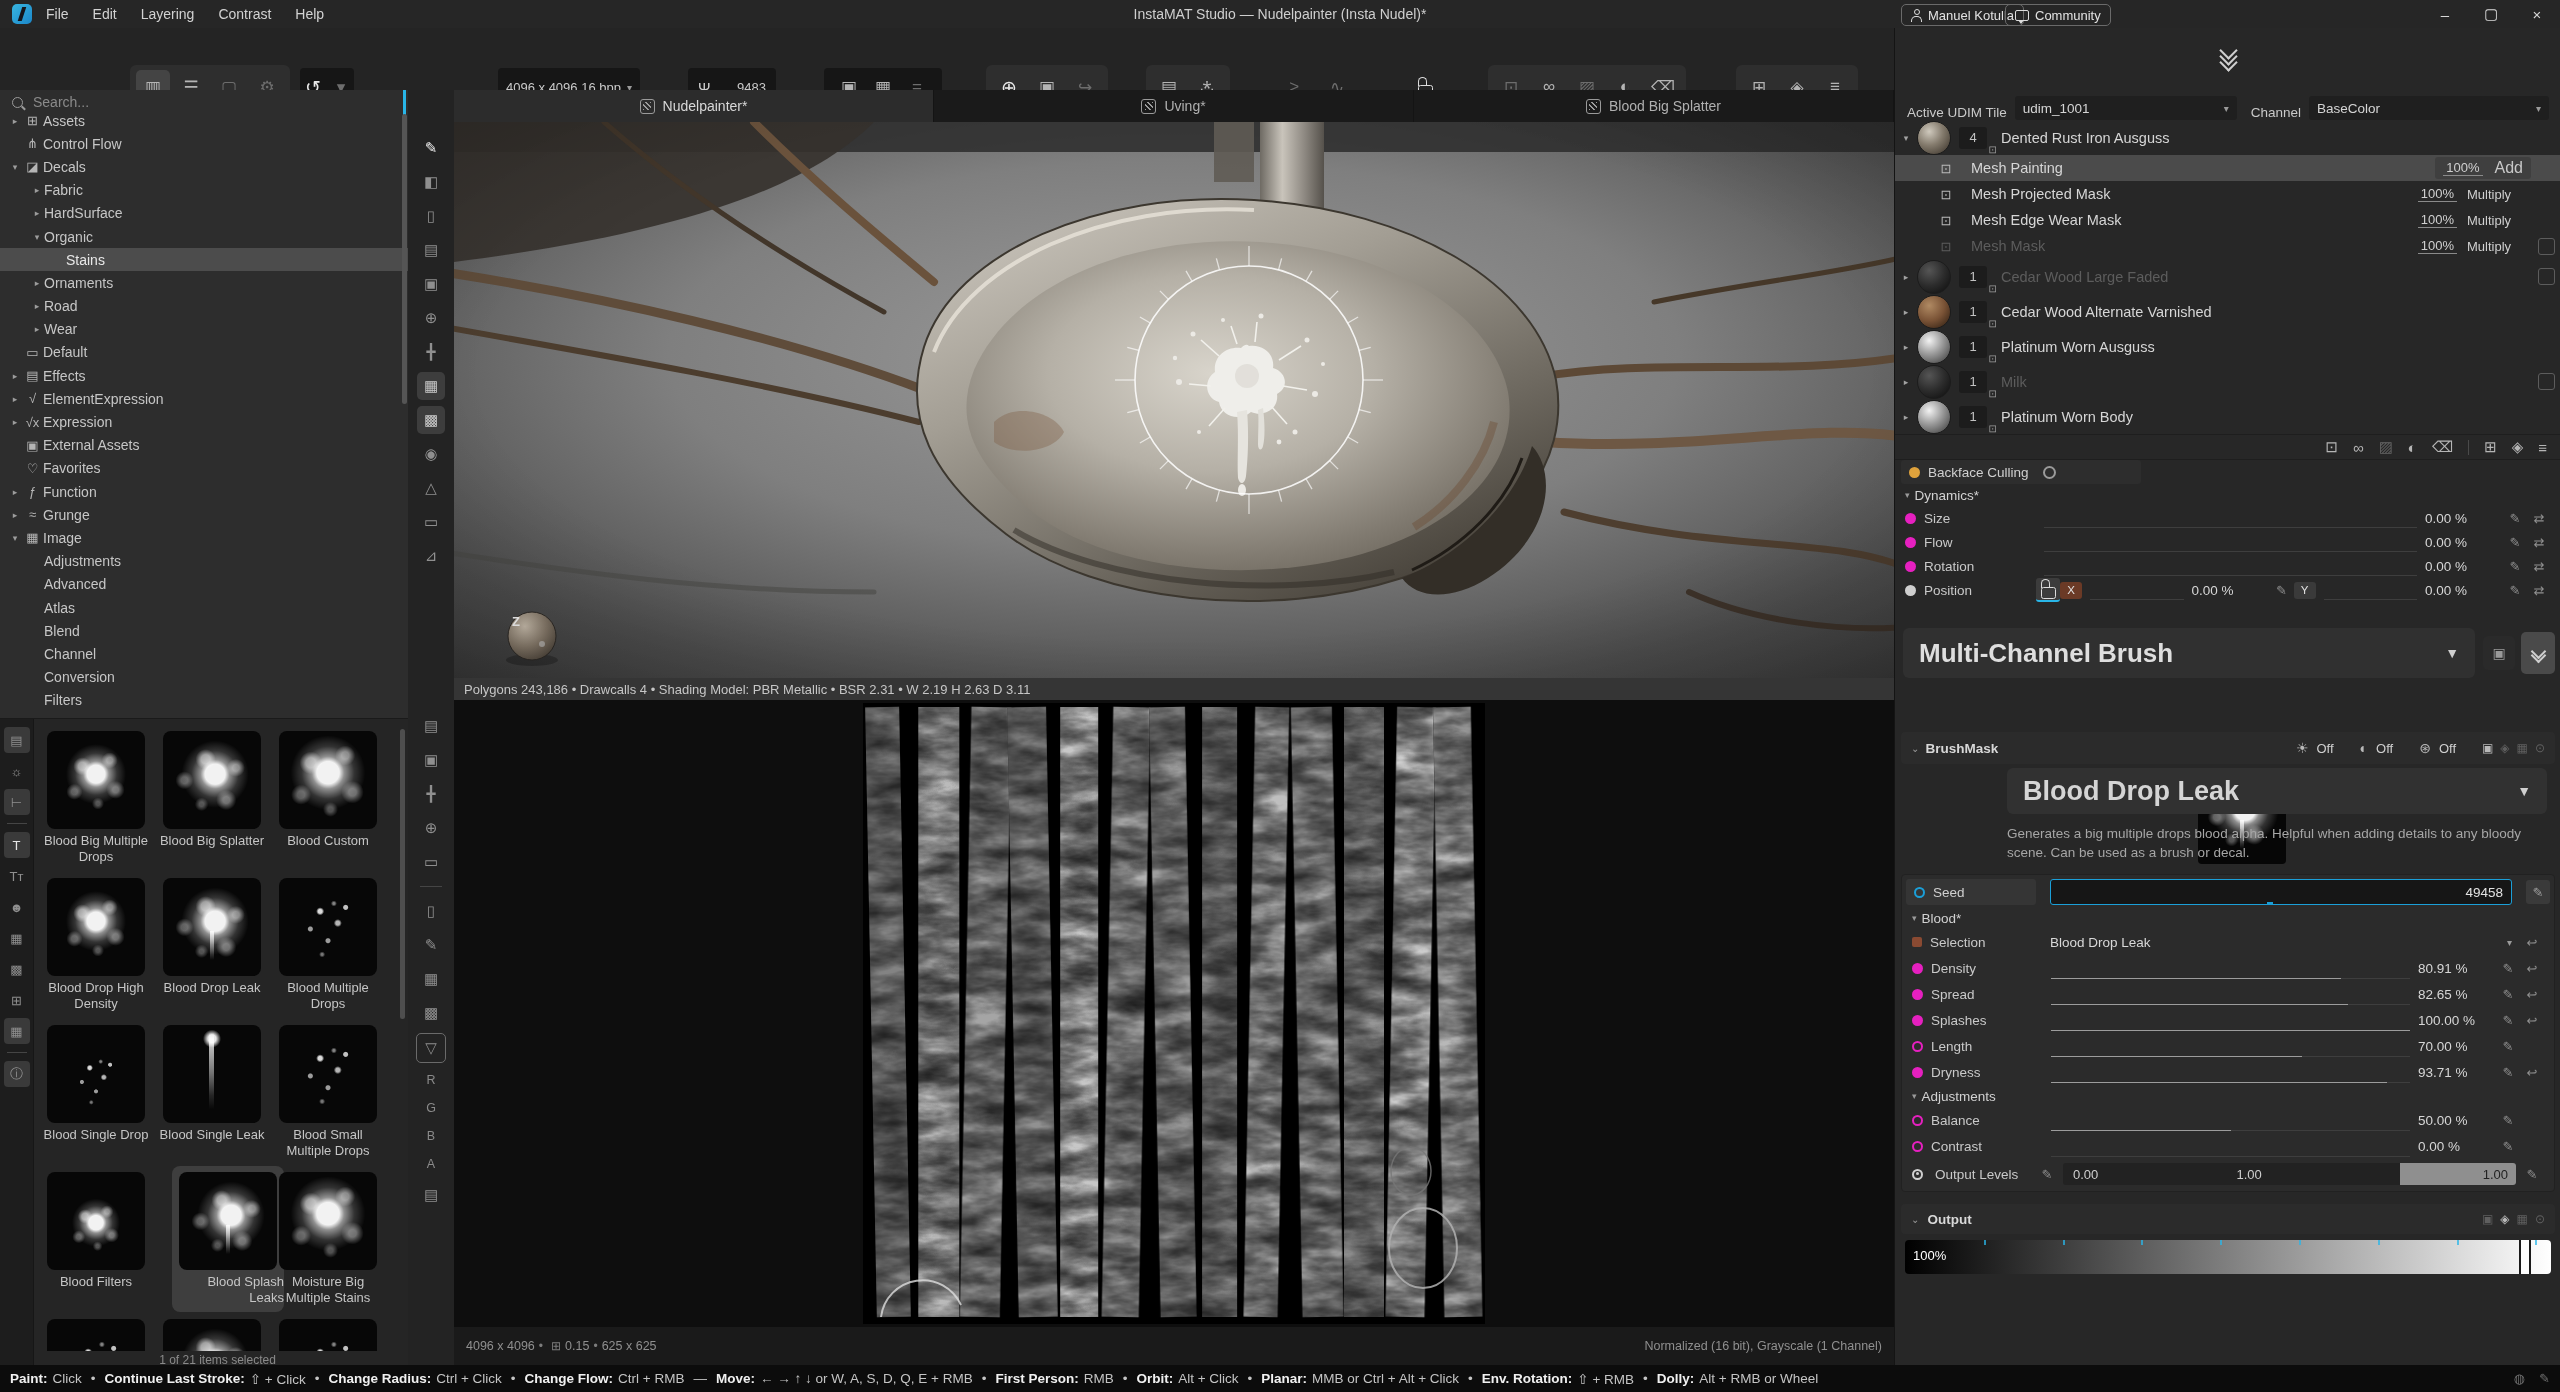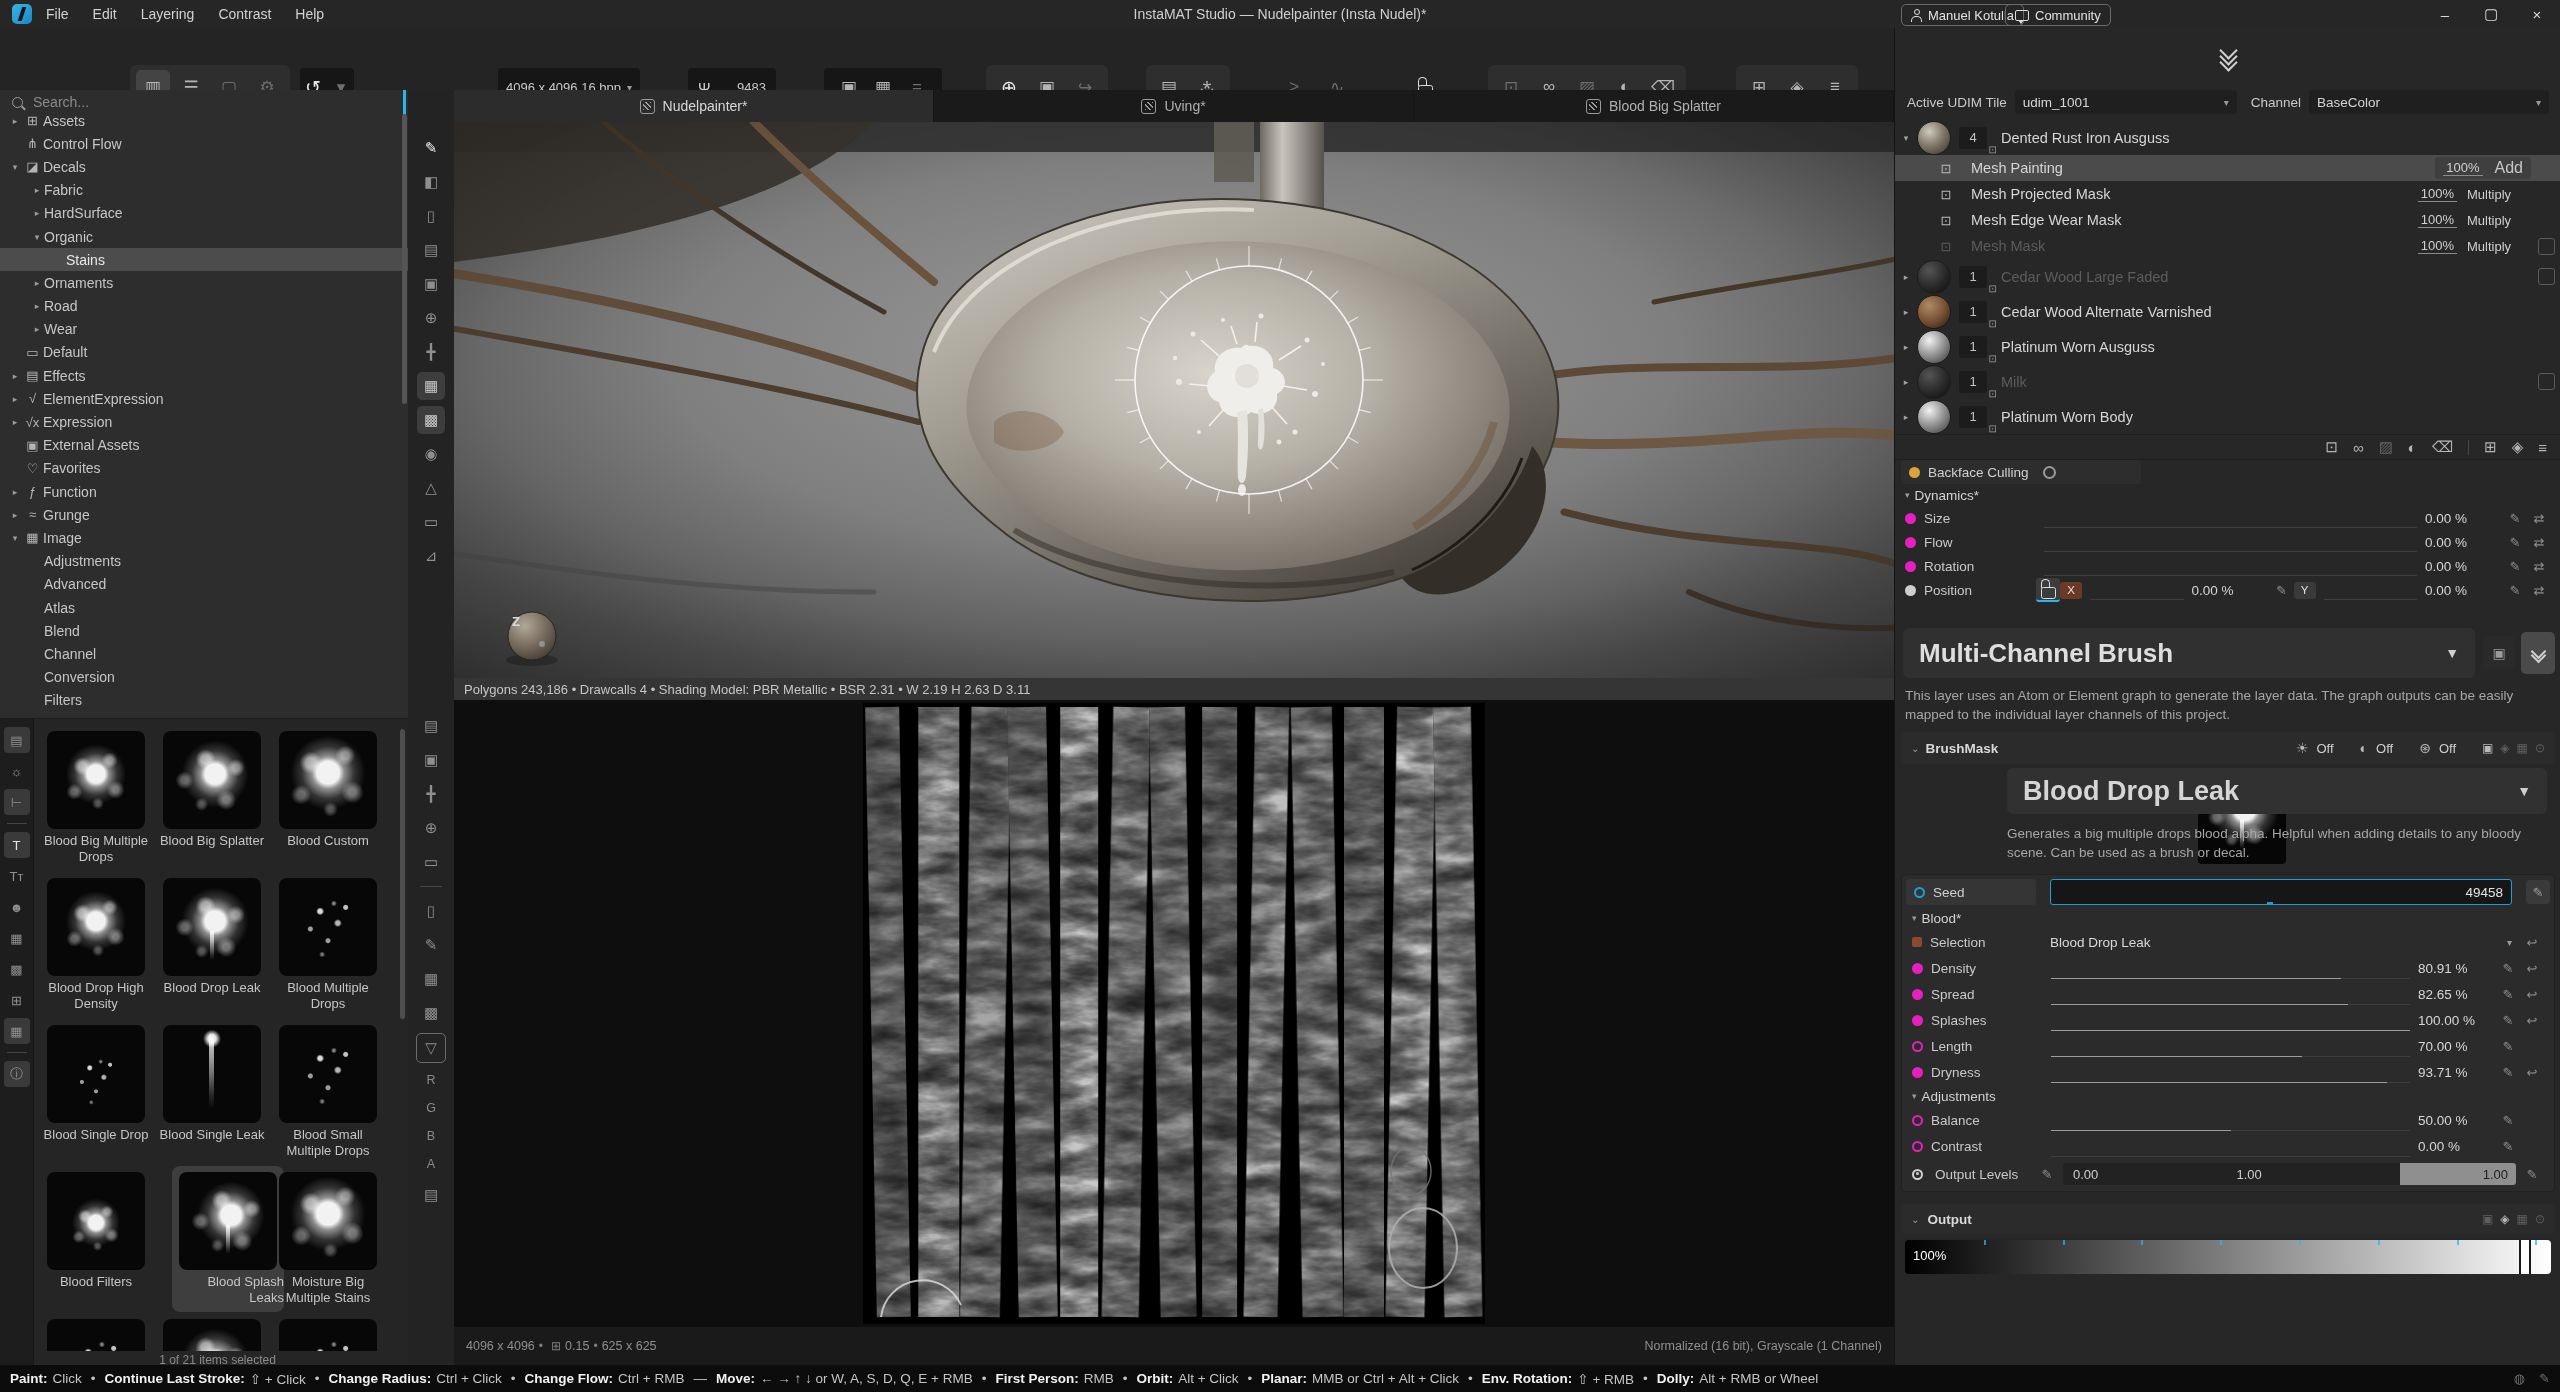--- a/index.html
+++ b/index.html
@@ -110,21 +110,21 @@
   #vp2d{left:46px;top:610px;width:1440px;height:627px;background:#0e0e0e;}
   #vp2d-info{left:46px;top:1237px;width:1440px;height:38px;background:#1a1a1a;font-size:12.5px;color:#8f8f8f;display:flex;align-items:center;padding:0 12px;box-sizing:border-box;}
   #vp2d-info .spacer{flex:1;}
   .mini-ico{display:inline-block;margin:0 4px;color:#7c7c7c;font-size:12px;}
   
   #right-panel{left:1894px;top:28px;width:666px;height:1337px;background:#272727;border-left:1px solid #141414;}
   #rp-header{left:0;top:0;width:666px;height:56px;display:flex;align-items:center;justify-content:center;}
   .chevstack{display:flex;flex-direction:column;align-items:center;}
   .chev{width:11px;height:11px;border-right:2px solid #cfcfcf;border-bottom:2px solid #cfcfcf;transform:rotate(45deg);margin-top:-7px;}
   .chev:first-child{margin-top:0;}
-  #rp-udim{left:0;top:56px;width:666px;height:36px;display:flex;align-items:center;padding:0 12px;box-sizing:border-box;font-size:13.5px;color:#c9c9c9;gap:8px;}
+  #rp-udim{left:0;top:56px;width:666px;height:36px;display:flex;align-items:flex-end;padding:0 12px;box-sizing:border-box;font-size:13.5px;color:#c9c9c9;gap:8px;}
   .rp-select{height:24px;background:#1f1f1f;border-radius:3px;display:flex;align-items:center;padding:0 8px;font-size:13.5px;color:#d5d5d5;}
   .rp-select .caret{margin-left:auto;font-size:10px;color:#9a9a9a;padding-left:10px;}
   #layer-list{left:0;top:92px;width:666px;height:314px;}
   .lrow{display:flex;align-items:center;width:666px;box-sizing:border-box;}
   .lrow.group{height:35px;}
   .lrow.child{height:26px;padding-left:40px;}
   .lrow.selected{background:#4b4b4b;}
   .lrow.disabled .lname, .lrow.disabled .lico{color:#6e6e6e;opacity:.75;}
   .larrow{width:22px;text-align:center;font-size:9px;color:#a2a2a2;flex:none;}
   .lthumb{width:32px;height:32px;border-radius:50%;flex:none;margin-right:8px;border:1px solid #1c1c1c;}
@@ -946,21 +946,20 @@
       <span class="t">Multi-Channel Brush</span>
       <span class="c">▼</span>
     </div>
     <div id="mcb-ico1" class="abs">▣</div>
     <div id="mcb-ico2" class="abs">
       <span class="chevstack">
           <span class="chev" style="width:9px;height:9px;"></span>
           <span class="chev" style="width:9px;height:9px;"></span>
         </span>
     </div>
-    <div id="mcb-desc" class="abs">This layer uses an Atom or Element graph to generate the layer data. The graph outputs can be easily mapped to the individual layer channels of this project.</div>
 
     <div id="brushmask-row" class="abs">
       <span class="hcaret" style="font-size:10px;color:#9a9a9a;">⌄</span>
       <span class="bt">BrushMask</span>
       <span style="flex:1;"></span>
       <span id="brushmask-toggles" style="display:flex;align-items:center;">
           <span class="bm-toggle">
             <span class="tico">☀</span>
             <span>Off</span>
           </span>

